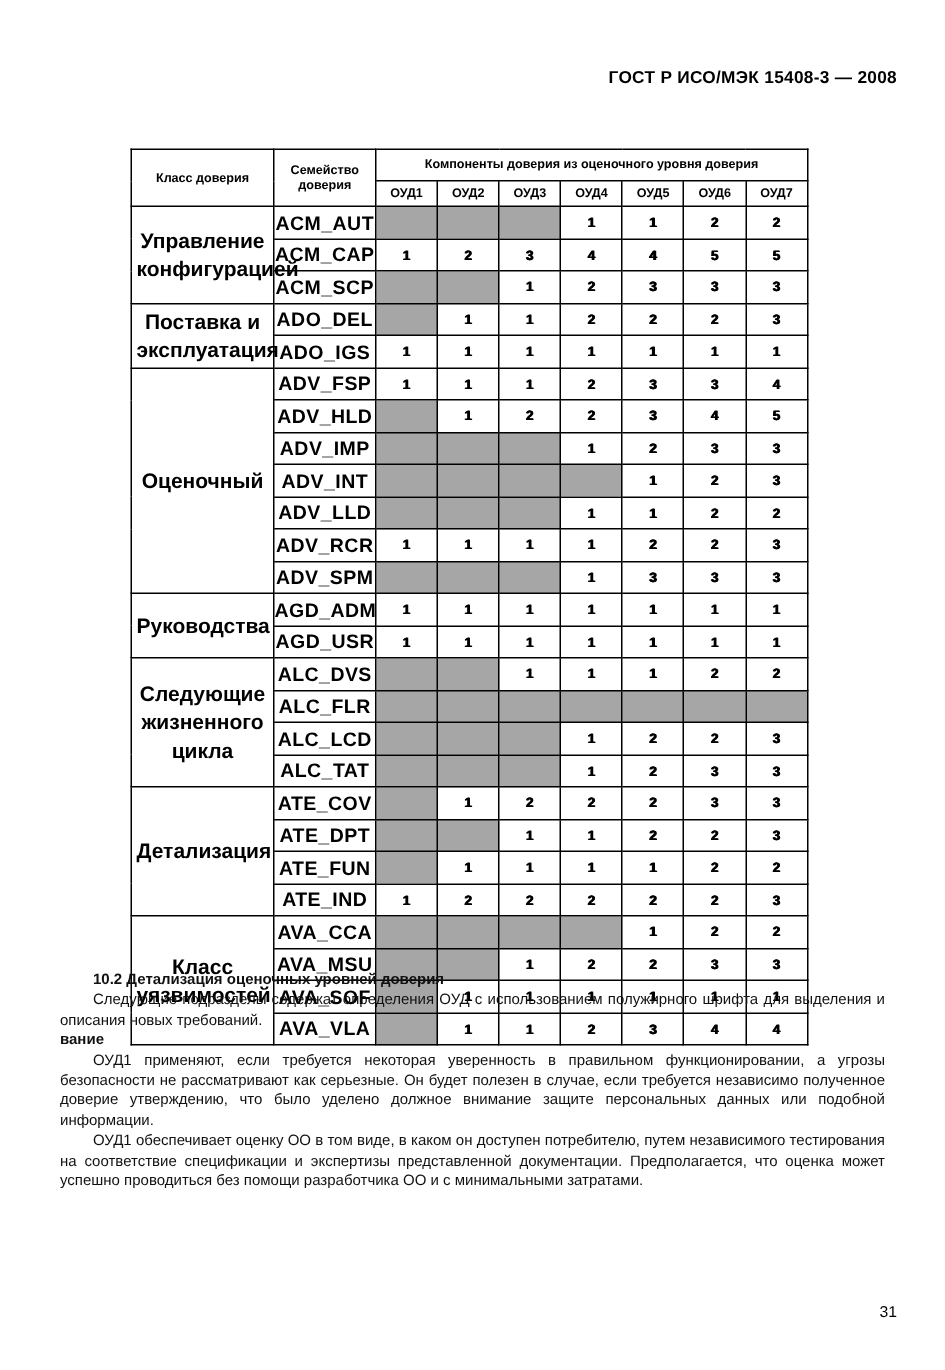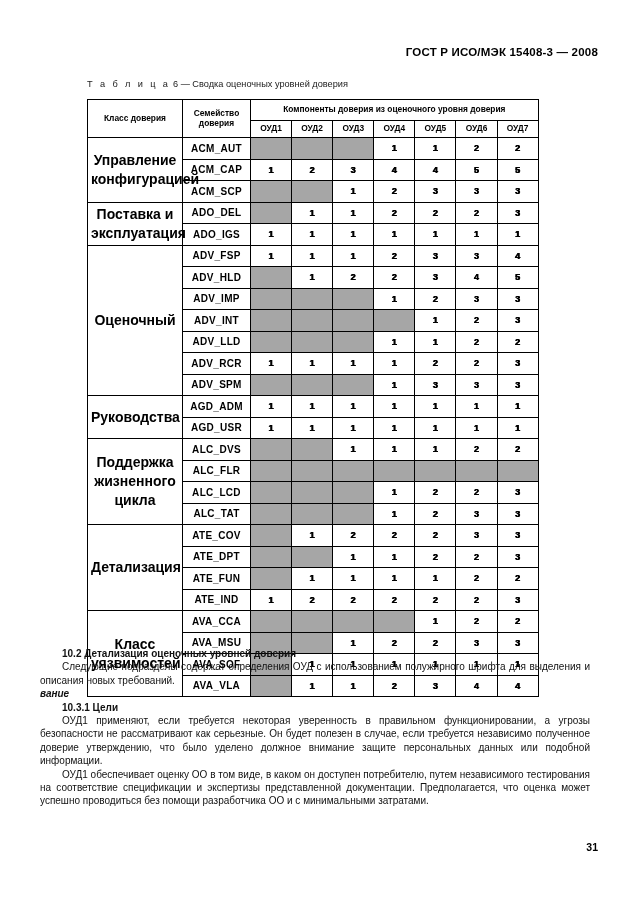--- a/index.html
+++ b/index.html
@@ -77,21 +77,21 @@
 
   .hdr-top    { height: 21px; }
   .hdr-sub    { height: 17px; }
 
   .eal-table td.class-cell {
     font-size: 14px;
     line-height: 1.35;
     padding: 0 3px;
   }
   .eal-table td.family-cell {
-    font-size: 10px;
+    font-size: 13px;
     letter-spacing: 0.3px;
   }
   .eal-table td.val-cell {
     font-size: 9px;
     height: 20.5px;
   }
   .eal-table td.val-cell.empty {
     background: #a6a6a6;
   }
   
@@ -116,49 +116,43 @@
   }
   .body-copy p.indent {
     text-indent: 22px;
   }
   .body-copy p.heading {
     font-weight: bold;
     text-indent: 22px;
   }
   .body-copy p.heading-cont {
     font-weight: bold;
-    font-style: italic;
   }
   .body-copy p.sub-heading {
     font-weight: bold;
     text-indent: 22px;
   }
 
   
   .page-number {
     position: absolute;
-    bottom: 60px;
+    bottom: 32px;
     right: 32px;
     font-size: 10.5px;
-    font-weight: bold;
+    font-weight: normal;
     margin-left: 44px;
   }
 </style>
 </head>
 <body>
 
 <div class="page">
 
   <div class="doc-header">ГОСТ Р ИСО/МЭК 15408-3 — 2008</div>
 
-  <div class="table-caption">
-    <span class="spaced">Т а б л и ц а</span>
-    <span>6</span>
-    <span>— Сводка оценочных уровней доверия</span>
-  </div>
 
   <table class="eal-table" id="eal-table">
     <colgroup>
       <col class="col-class">
       <col class="col-family">
       <col class="col-eal">
         <col class="col-eal">
         <col class="col-eal">
         <col class="col-eal">
       <col class="col-eal">
@@ -320,21 +314,21 @@
           <td class="family-cell">AGD_USR</td>
           <td class="val-cell"><span class="ink">1</span></td>
           <td class="val-cell"><span class="ink">1</span></td>
           <td class="val-cell"><span class="ink">1</span></td>
           <td class="val-cell"><span class="ink">1</span></td>
           <td class="val-cell"><span class="ink">1</span></td>
           <td class="val-cell"><span class="ink">1</span></td>
           <td class="val-cell"><span class="ink">1</span></td>
         </tr>
         <tr>
-          <td class="class-cell" rowspan="4">Поддержка жизненного цикла</td>
+          <td class="class-cell" rowspan="4">Следующие жизненного цикла</td>
           <td class="family-cell">ALC_DVS</td>
           <td class="val-cell empty"></td>
           <td class="val-cell empty"></td>
           <td class="val-cell"><span class="ink">1</span></td>
           <td class="val-cell"><span class="ink">1</span></td>
           <td class="val-cell"><span class="ink">1</span></td>
           <td class="val-cell"><span class="ink">2</span></td>
           <td class="val-cell"><span class="ink">2</span></td>
         </tr>
         <tr>
@@ -449,19 +443,18 @@
           <td class="val-cell"><span class="ink">4</span></td>
           <td class="val-cell"><span class="ink">4</span></td>
         </tr>
       </tbody>
   </table>
 
   <div class="body-copy">
     <p class="heading">10.2 Детализация оценочных уровней доверия</p>
     <p class="indent">Следующие подразделы содержат определения ОУД с использованием полужирного шрифта для выделения и описания новых требований.</p>
     <p class="heading-cont">вание</p>
-    <p class="sub-heading">10.3.1  Цели</p>
     <p class="indent">ОУД1 применяют, если требуется некоторая уверенность в правильном функционировании, а угрозы безопасности не рассматривают как серьезные. Он будет полезен в случае, если требуется независимо полученное доверие утверждению, что было уделено должное внимание защите персональных данных или подобной информации.</p>
     <p class="indent">ОУД1 обеспечивает оценку ОО в том виде, в каком он доступен потребителю, путем независимого тестирования на соответствие спецификации и экспертизы представленной документации. Предполагается, что оценка может успешно проводиться без помощи разработчика ОО и с минимальными затратами.</p>
   </div>
 
   <div class="page-number">31</div>
 </div>
 
 </body></html>

